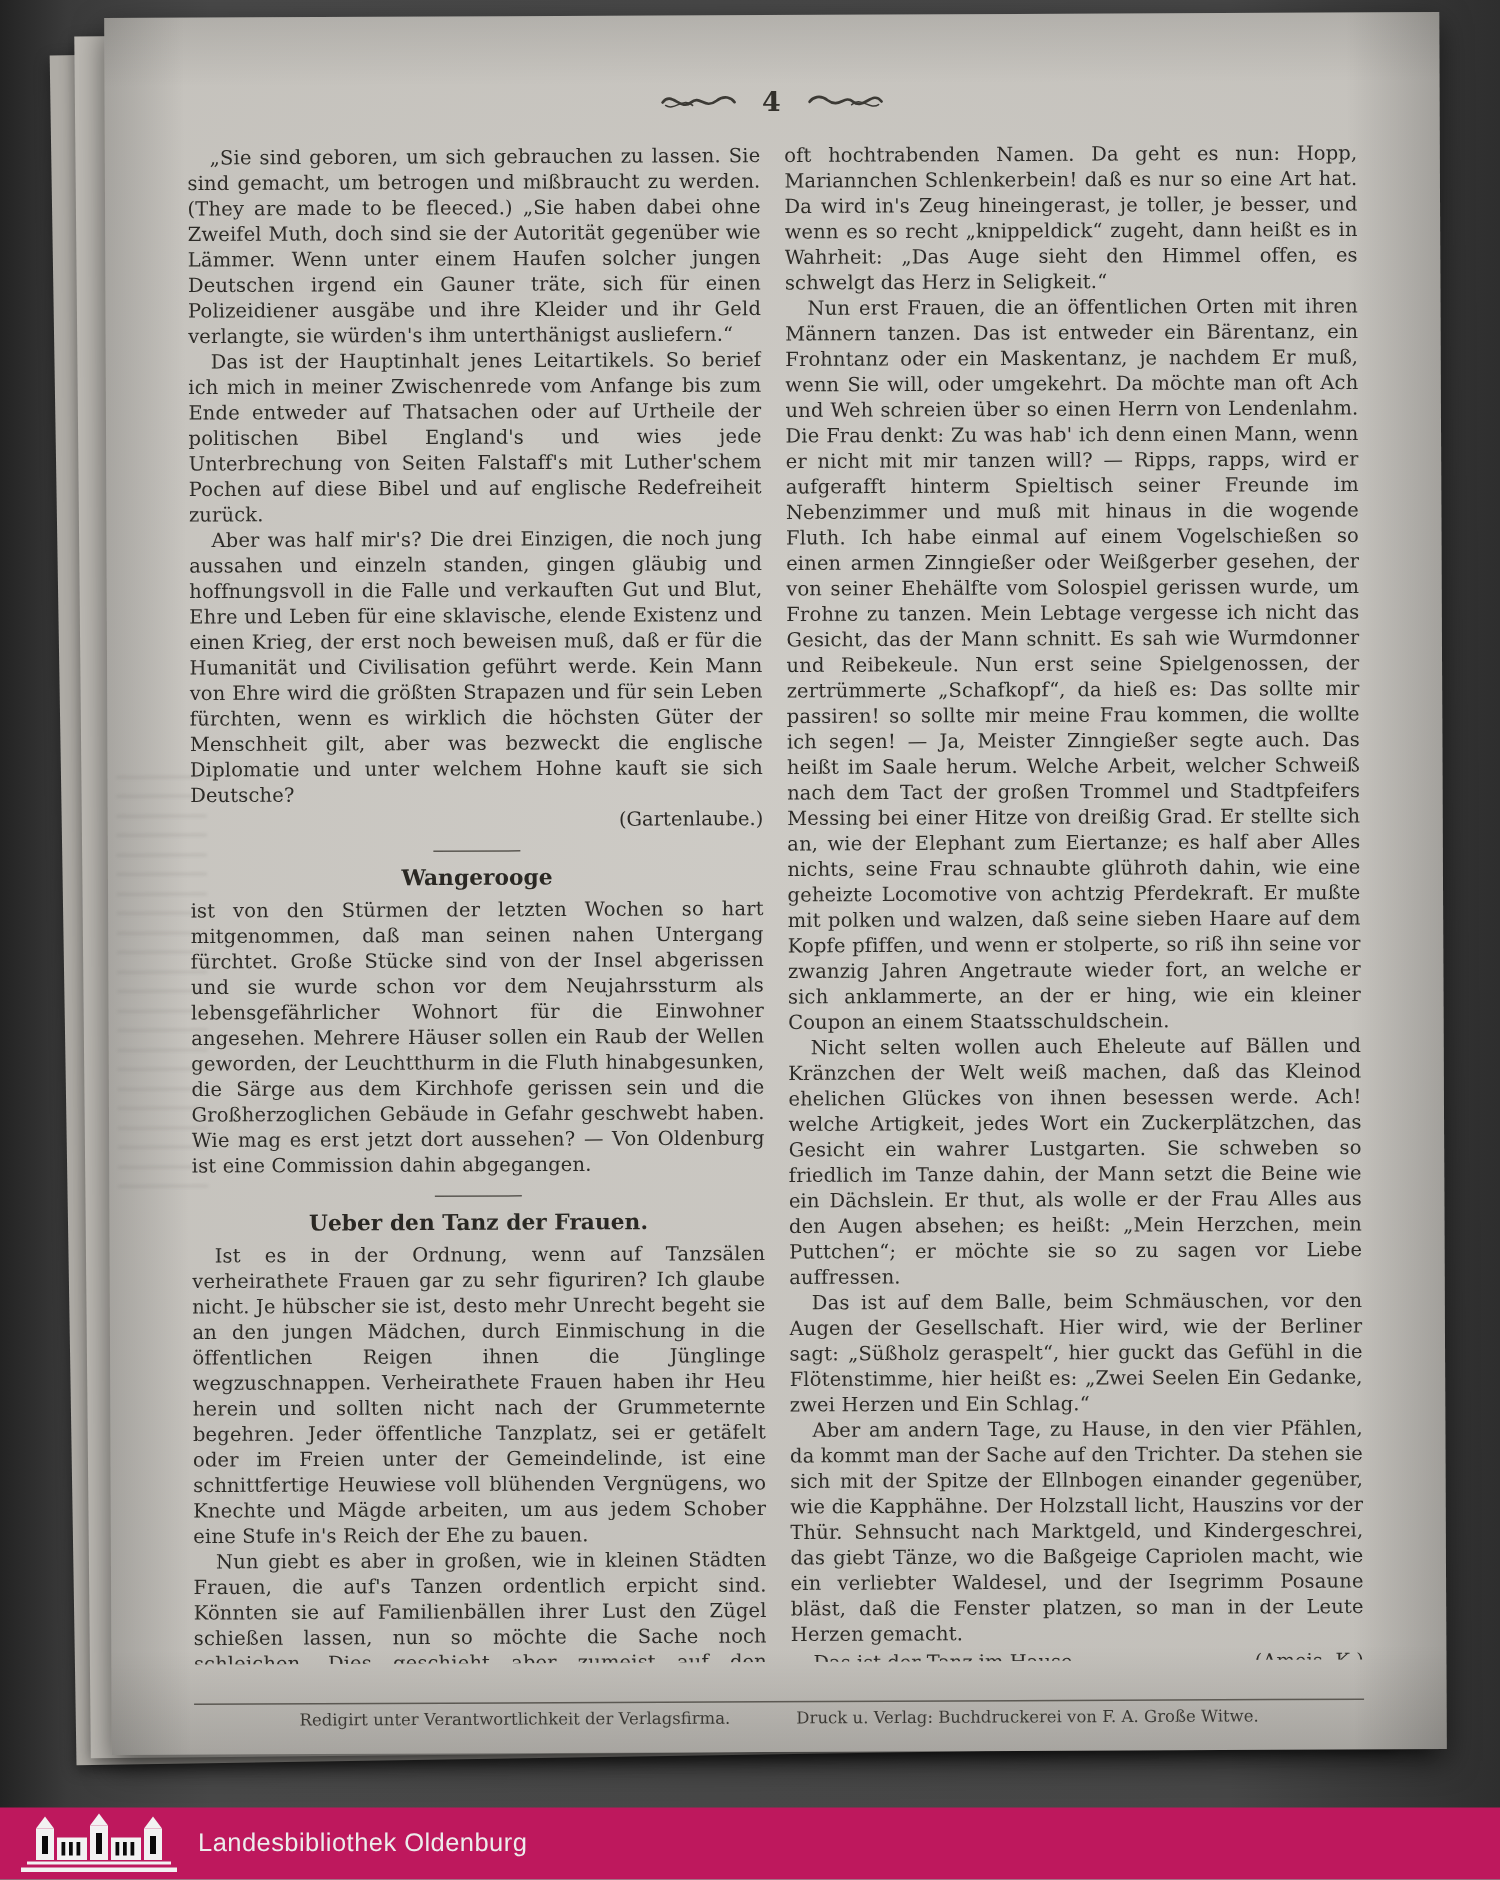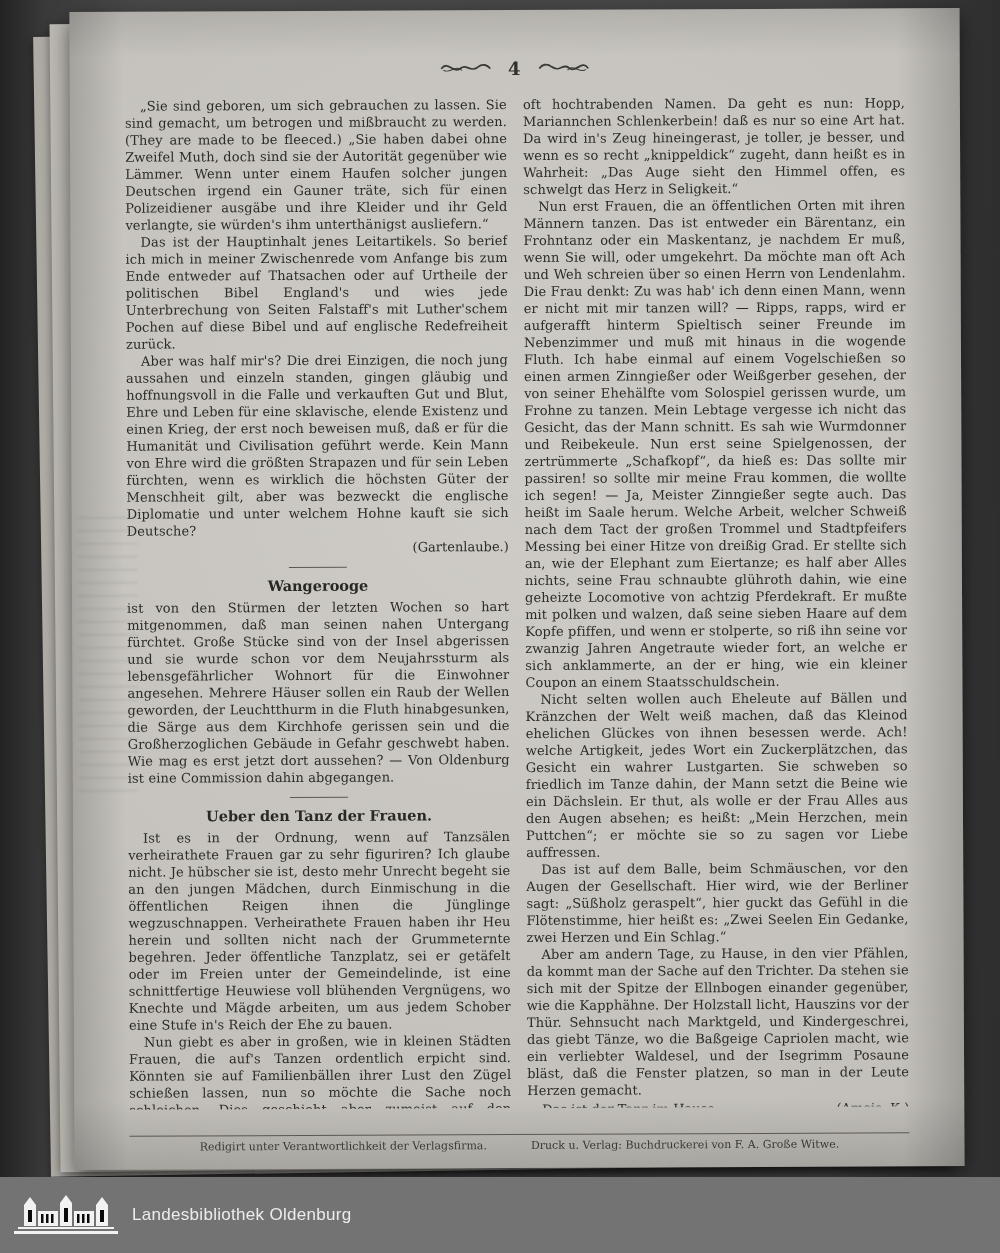--- a/index.html
+++ b/index.html
@@ -44,21 +44,21 @@
   .section-rule{width:58px;border-top:1px solid #5b5852;margin:11px auto 9px auto;height:0;}
   .closing{display:flex;justify-content:space-between;font-size:13px;line-height:17px;margin-top:2px;}
   .closing-left{text-indent:15px;}
   .page-footer{
     position:absolute;left:55px;right:55px;bottom:16px;
     border-top:1px solid #5b5852;padding-top:4px;
     display:flex;justify-content:center;gap:44px;
     font-size:11px;color:#3a3833;
   }
   .library-bar{
-    position:absolute;left:0;right:0;bottom:0;height:76px;background:#737373;
+    position:absolute;left:0;right:0;bottom:0;height:48px;background:#be185d;
     display:flex;align-items:center;gap:14px;padding-left:14px;
   }
   .library-logo{width:104px;height:44px;display:block;}
   .library-name{
     color:#ececec;font-family:"Liberation Sans", sans-serif;
     font-size:17px;letter-spacing:.3px;
   }
 </style>
 </head>
 <body>

